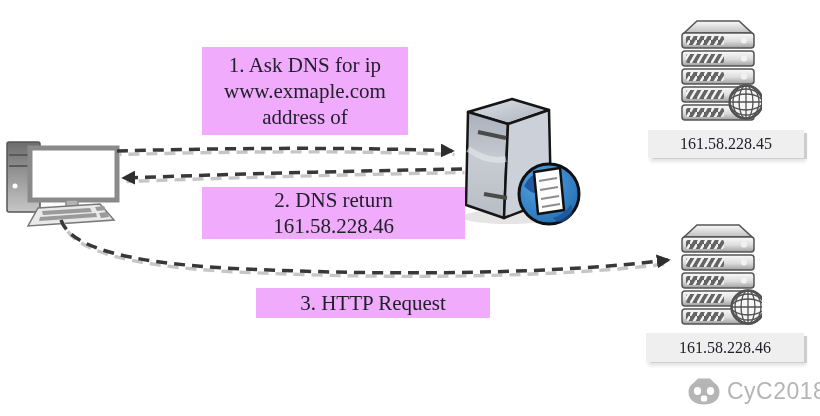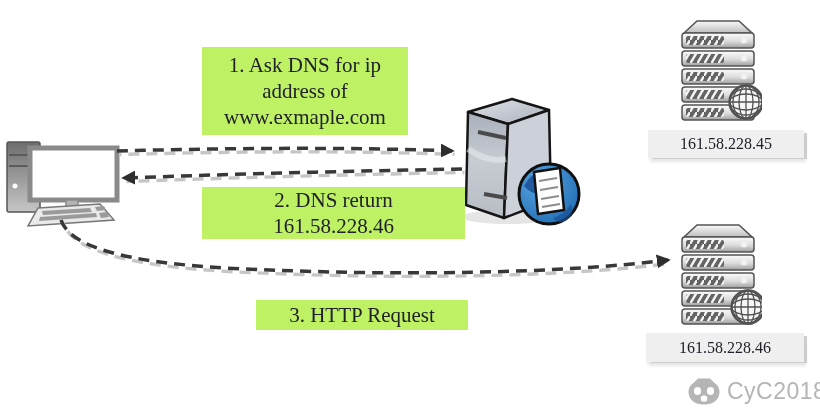--- a/index.html
+++ b/index.html
@@ -2,21 +2,21 @@
 <html><head>
 <meta charset="utf-8">
 <style>
   html,body{margin:0;padding:0;background:#fff;}
   #canvas{
     position:relative;width:820px;height:416px;background:#ffffff;
     overflow:hidden;font-family:"Liberation Serif","DejaVu Serif",serif;
   }
   .abs{position:absolute;}
   .msg-box{
-    position:absolute;background:#bef264;color:#21212a;
+    position:absolute;background:#f0abfc;color:#21212a;
     display:flex;flex-direction:column;align-items:center;justify-content:center;
     font-size:21px;line-height:26px;
   }
   .ip-label{
     position:absolute;background:#efefef;color:#21212a;
     display:flex;align-items:center;justify-content:center;
     font-size:16px;box-shadow:4px 2px 0 -1px #cdcdcd, 2px 4px 3px rgba(0,0,0,.10);
   }
   .watermark{
     position:absolute;left:688px;top:378px;display:flex;align-items:center;gap:7px;
@@ -154,28 +154,28 @@
       <line x1="55.5" y1="87" x2="88.5" y2="87" stroke-width="1.3"></line>
       <line x1="72" y1="70.5" x2="72" y2="103.5" stroke-width="1.3"></line>
     </g>
   </svg>
 
   <div class="ip-label" style="left:648px;top:130px;width:156px;height:28px">161.58.228.45</div>
   <div class="ip-label" style="left:646px;top:333px;width:158px;height:29px">161.58.228.46</div>
 
   <div class="msg-box" style="left:202px;top:47px;width:206px;height:88px">
     <div>1. Ask DNS for ip</div>
+    <div>www.exmaple.com</div>
     <div>address of</div>
-    <div>www.exmaple.com</div>
   </div>
   <div class="msg-box" style="left:202px;top:187px;width:263px;height:52px">
     <div>2. DNS return</div>
     <div>161.58.228.46</div>
   </div>
-  <div class="msg-box" style="left:256px;top:300px;width:212px;height:30px">
+  <div class="msg-box" style="left:256px;top:288px;width:234px;height:30px">
     <div>3. HTTP Request</div>
   </div>
 
   <svg class="overlay" width="820" height="416" viewBox="0 0 820 416">
     <defs>
       <marker id="ah" viewBox="0 0 10 10" refX="8" refY="5" markerWidth="4" markerHeight="4" orient="auto">
         <path d="M0,0 L10,5 L0,10 z" fill="#2e2e2e"></path>
       </marker>
     </defs>
 

